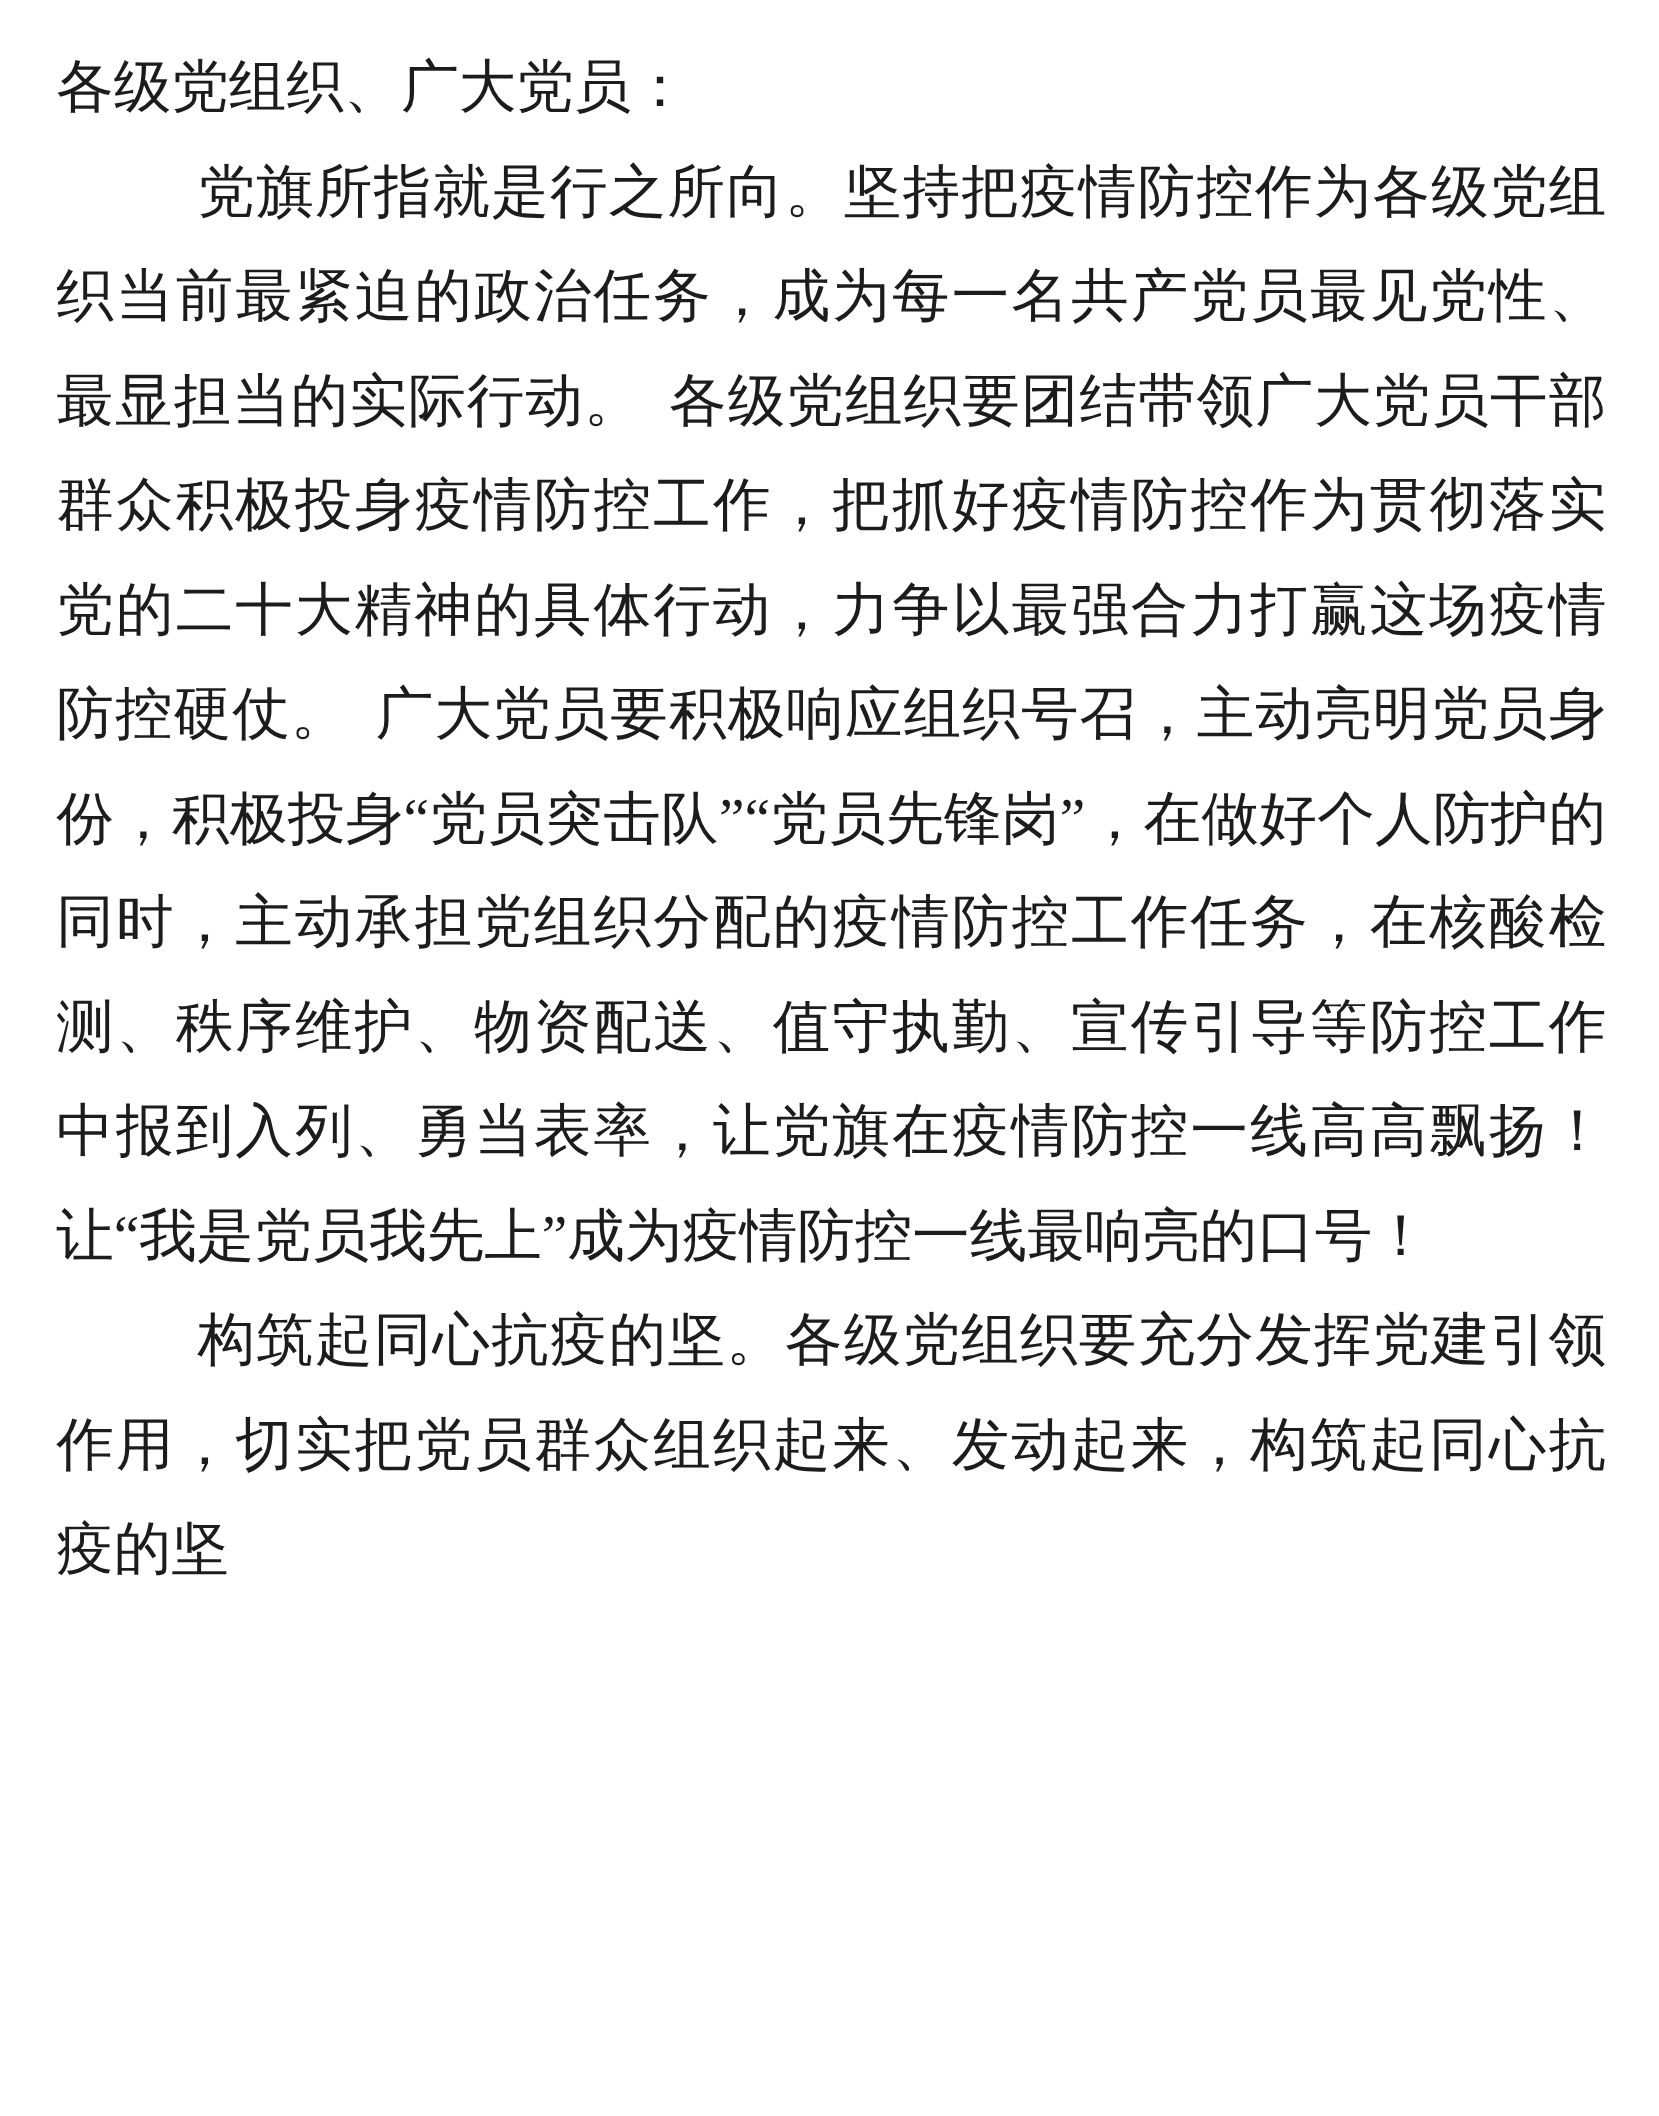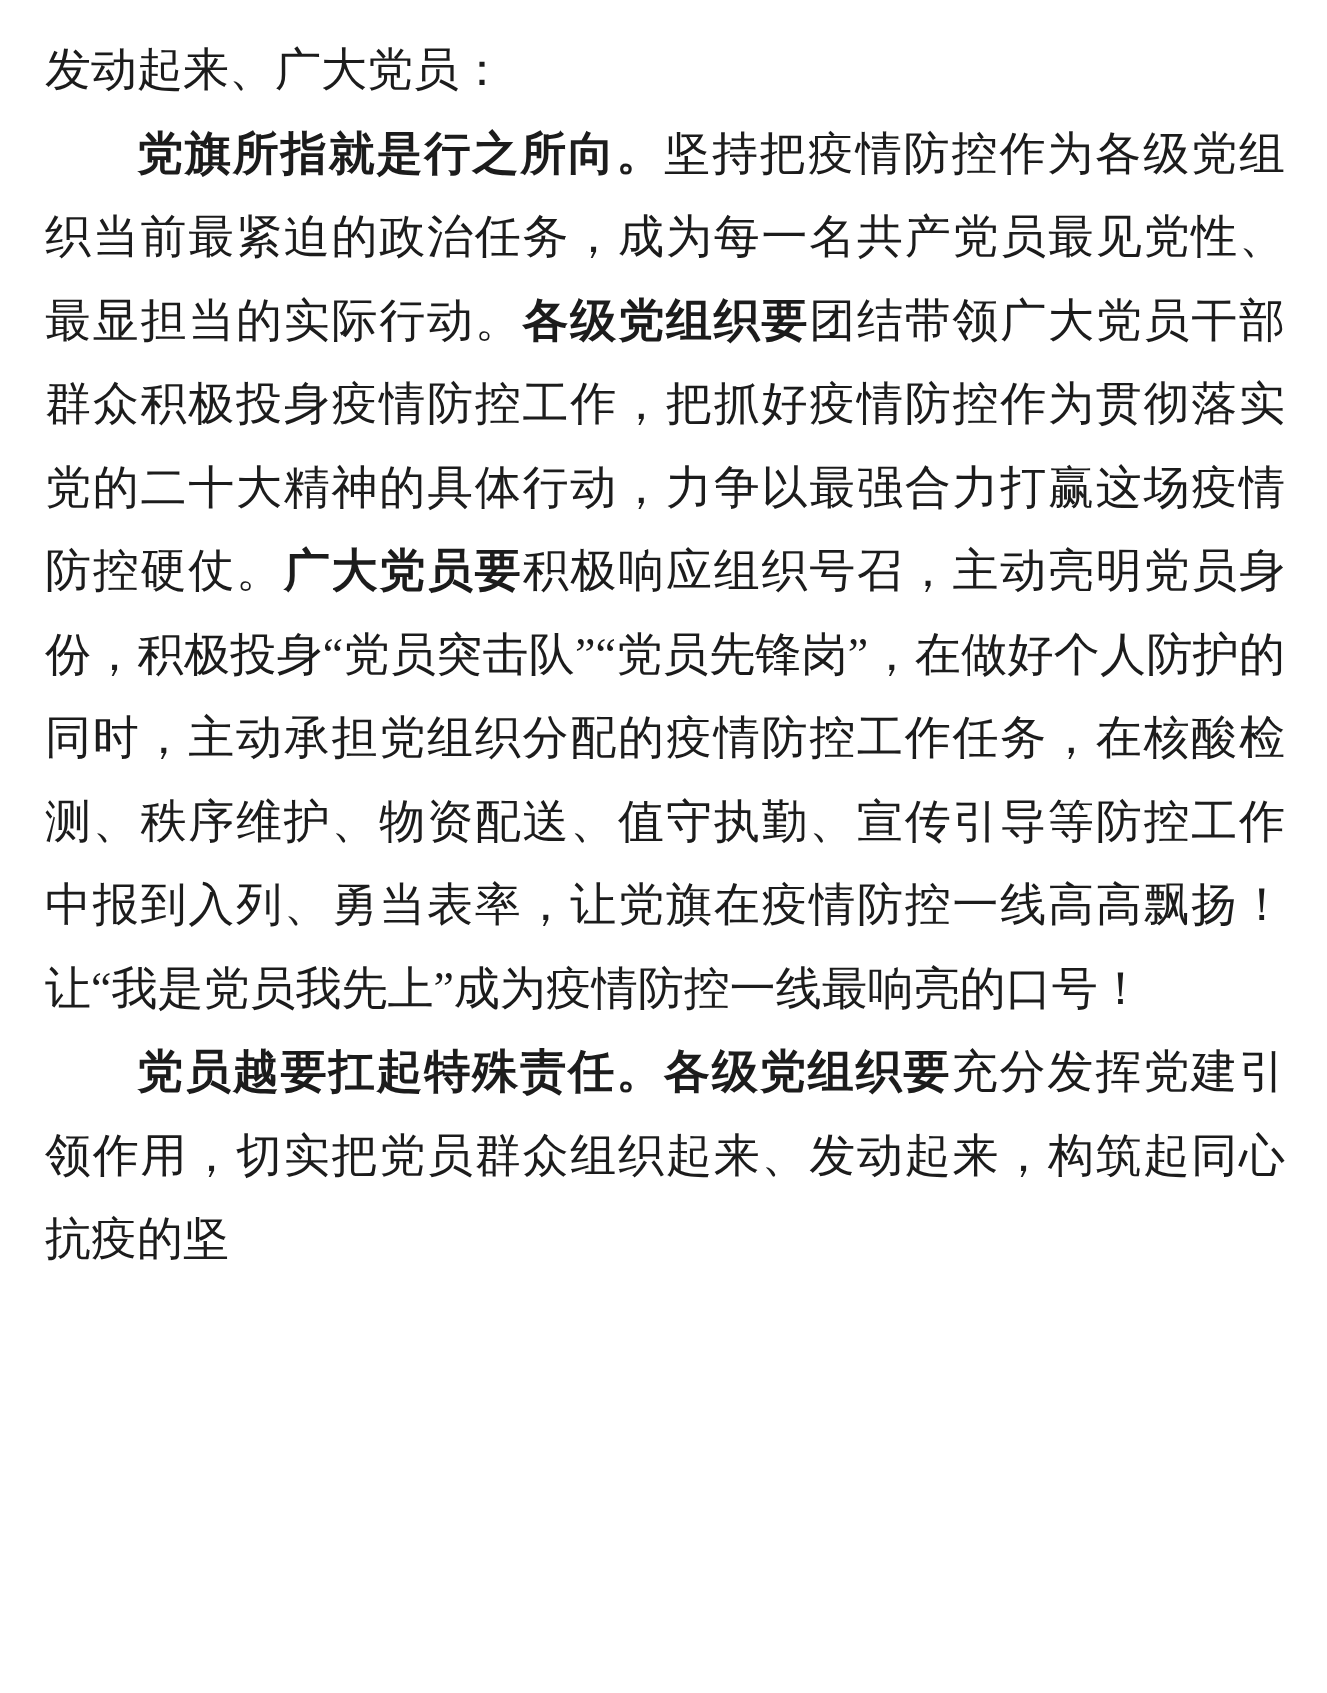--- a/index.html
+++ b/index.html
@@ -21,29 +21,30 @@
     overflow: hidden;
   }
   .page p {
     margin: 0;
     padding: 0;
   }
   .para-indent {
     text-indent: 2em;
   }
   .seg-bold {
-    font-weight: 700;
+    font-weight: 400;
     font-family: "Liberation Sans", "DejaVu Sans", sans-serif;
+    margin-left: 21px;
   }
 </style>
 </head>
 <body>
 
 <div class="page">
 
-  <p class="salutation">发动起来、广大党员：</p>
+  <p class="salutation">各级党组织、广大党员：</p>
 
 
   <p class="para-indent"><span class="seg-bold">党旗所指就是行之所向。</span><span>坚持把疫情防控作为各级党组织当前最紧迫的政治任务，成为每一名共产党员最见党性、最显担当的实际行动。</span><span class="seg-bold">各级党组织要</span><span>团结带领广大党员干部群众积极投身疫情防控工作，把抓好疫情防控作为贯彻落实党的二十大精神的具体行动，力争以最强合力打赢这场疫情防控硬仗。</span><span class="seg-bold">广大党员要</span><span>积极响应组织号召，主动亮明党员身份，积极投身“党员突击队”“党员先锋岗”，在做好个人防护的同时，主动承担党组织分配的疫情防控工作任务，在核酸检测、秩序维护、物资配送、值守执勤、宣传引导等防控工作中报到入列、勇当表率，让党旗在疫情防控一线高高飘扬！让“我是党员我先上”成为疫情防控一线最响亮的口号！</span></p>
 
-  <p class="para-indent"><span class="seg-bold">党员越要扛起特殊责任。各级党组织要</span><span>充分发挥党建引领作用，切实把党员群众组织起来、发动起来，构筑起同心抗疫的坚</span></p>
+  <p class="para-indent"><span class="seg-bold">构筑起同心抗疫的坚。各级党组织要</span><span>充分发挥党建引领作用，切实把党员群众组织起来、发动起来，构筑起同心抗疫的坚</span></p>
 
 </div>
 
 </body></html>

